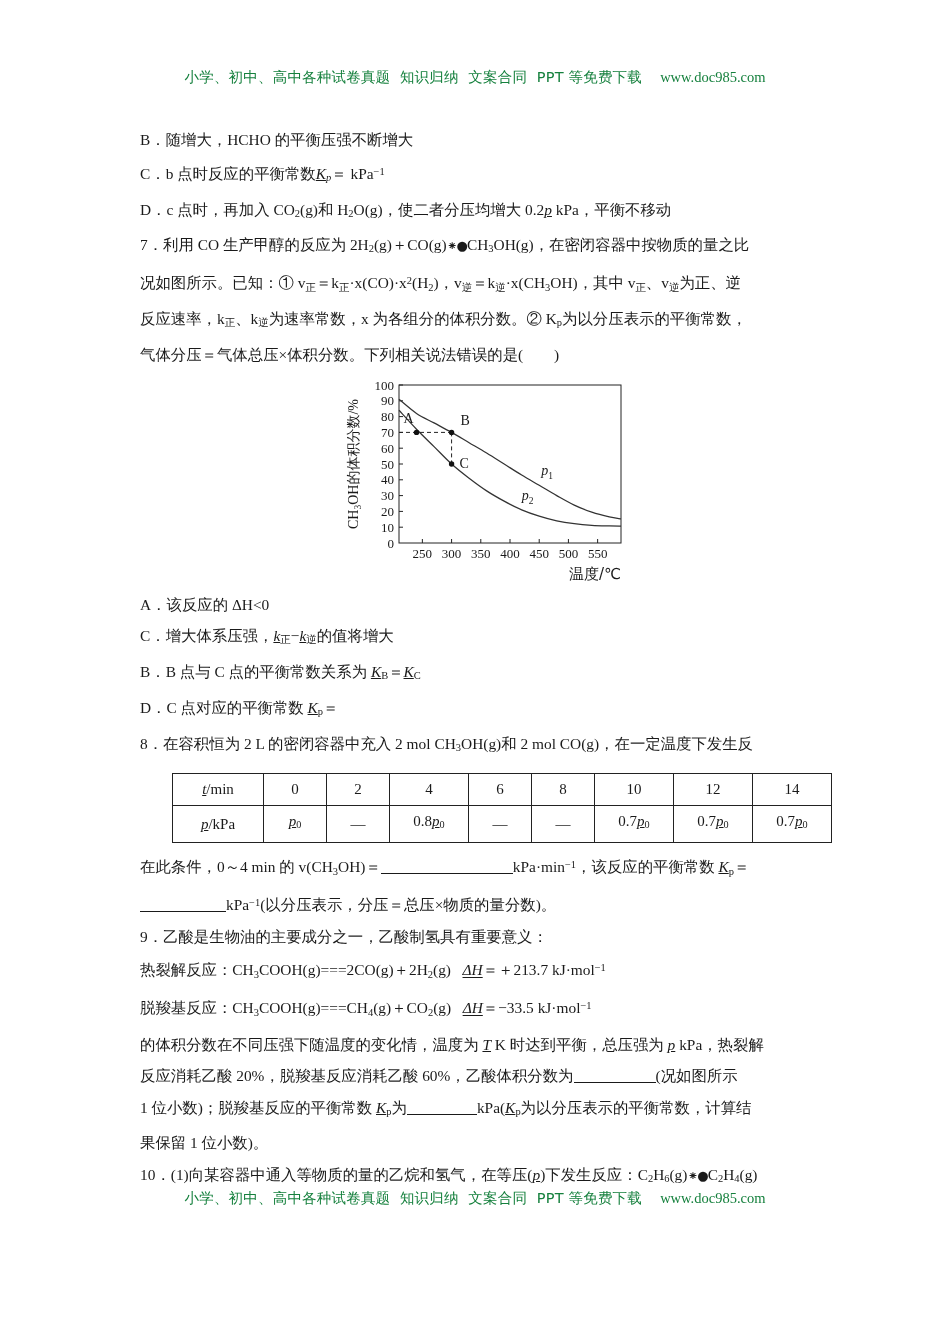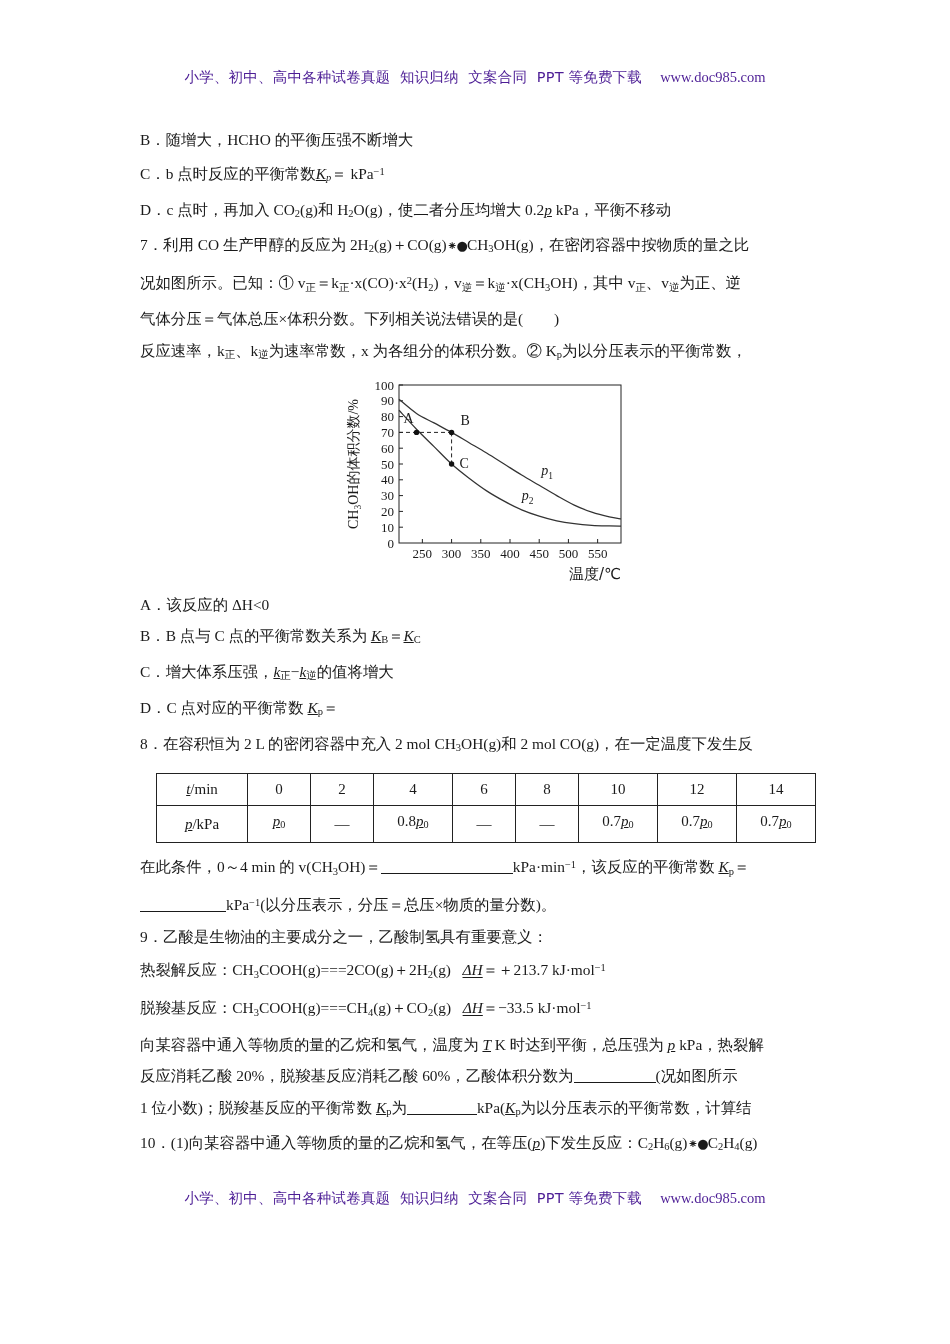--- a/index.html
+++ b/index.html
@@ -9,21 +9,21 @@
     font-family:"Liberation Serif","DejaVu Serif",serif;
     color:#1a1a1a;
     position:relative;
     overflow:hidden;
   }
   .page { position:relative; width:950px; height:1344px; padding:0; box-sizing:border-box; }
 
   .watermark {
     position:absolute; left:0; width:950px; text-align:center;
     font-family:"DejaVu Sans","Liberation Sans",sans-serif;
-    font-size:14.5px; color:#4c1d95; letter-spacing:.2px; white-space:pre;
+    font-size:14.5px; color:#15803d; letter-spacing:.2px; white-space:pre;
   }
   .watermark .url { font-family:"Liberation Serif",serif; letter-spacing:0; }
   #wm-top { top:68px; }
   #wm-bottom { top:1189px; }
 
   .content { position:absolute; left:140px; top:124px; width:692px; }
 
   p.line {
     margin:0 0 0 0;
     font-size:15.4px;
@@ -41,21 +41,21 @@
   .sb-i { font-size:.68em; vertical-align:-0.22em; font-style:normal; }
   .blank-l { display:inline-block; border-bottom:1px solid #1a1a1a; height:1.02em; vertical-align:-2px; }
   .sym { font-family:"DejaVu Sans",sans-serif; font-size:13px; letter-spacing:-1px; }
 
   
   .figure-wrap { width:692px; display:flex; justify-content:center; margin:8px 0 6px 0; }
   .figure { position:relative; width:286px; height:204px; }
   .figure svg { display:block; }
 
   
-  .tbl-wrap { display:flex; justify-content:center; margin:10px 0 6px 0; }
+  .tbl-wrap { display:flex; justify-content:flex-end; margin:10px 0 6px 0; }
   table.data {
     border-collapse:collapse;
     font-size:15px;
     font-family:"Liberation Serif",serif;
   }
   table.data td {
     border:1px solid #222;
     text-align:center;
     padding:5px 0 6px 0;
     line-height:20px;
@@ -77,23 +77,23 @@
 
     <p class="line opt"><span>C．b 点时反应的平衡常数</span><span class="it"><span>K</span><sub>p</sub></span><span>＝ kPa</span><sup>−1</sup></p>
 
     <p class="line opt"><span>D．c 点时，再加入 CO</span><sub>2</sub><span>(g)和 H</span><sub>2</sub><span>O(g)，使二者分压均增大 0.2</span><span class="it">p</span><span> kPa，平衡不移动</span></p>
 
     <p class="line q"><span>7．</span><span>利用 CO 生产甲醇的反应为 2H</span><sub>2</sub><span>(g)＋CO(g)</span><span class="sym">⁕●</span><span>CH</span><sub>3</sub><span>OH(g)，在密闭容器中按物质的量之比</span></p>
 
 
     <p class="line"><span>况如图所示。已知：① v</span><span class="sb-i">正</span><span>＝k</span><span class="sb-i">正</span><span>·x(CO)·x</span><sup>2</sup><span>(H</span><sub>2</sub><span>)，v</span><span class="sb-i">逆</span><span>＝k</span><span class="sb-i">逆</span><span>·x(CH</span><sub>3</sub><span>OH)，其中 v</span><span class="sb-i">正</span><span>、v</span><span class="sb-i">逆</span><span>为正、逆</span></p>
 
+    <p class="line"><span>反应速率，k</span><span class="sb-i">正</span><span>、k</span><span class="sb-i">逆</span><span>为速率常数，x 为各组分的体积分数。② K</span><sub>p</sub><span>为以分压表示的平衡常数，</span></p>
+
     <p class="line"><span>气体分压＝气体总压×体积分数。下列相关说法错误的是(　　)</span></p>
-
-    <p class="line"><span>反应速率，k</span><span class="sb-i">正</span><span>、k</span><span class="sb-i">逆</span><span>为速率常数，x 为各组分的体积分数。② K</span><sub>p</sub><span>为以分压表示的平衡常数，</span></p>
 
     <div class="figure-wrap">
       <div class="figure">
         <svg id="chart-svg" width="286" height="204" viewBox="0 0 286 204">
             <rect x="56" y="6" width="222" height="158" fill="none" stroke="#222" stroke-width="1"></rect>
             <text x="51" y="168.6" text-anchor="end" font-size="13" font-family="&quot;Liberation Serif&quot;,&quot;DejaVu Serif&quot;,serif" fill="#1a1a1a">0</text>
             <line x1="56" y1="148.2" x2="60" y2="148.2" stroke="#222" stroke-width="1"></line>
             <text x="51" y="152.79999999999998" text-anchor="end" font-size="13" font-family="&quot;Liberation Serif&quot;,&quot;DejaVu Serif&quot;,serif" fill="#1a1a1a">10</text>
             <line x1="56" y1="132.4" x2="60" y2="132.4" stroke="#222" stroke-width="1"></line>
             <text x="51" y="137" text-anchor="end" font-size="13" font-family="&quot;Liberation Serif&quot;,&quot;DejaVu Serif&quot;,serif" fill="#1a1a1a">20</text>
@@ -140,23 +140,23 @@
             <text x="198.21052631578948" y="96.33" font-size="14" font-family="&quot;Liberation Serif&quot;,&quot;DejaVu Serif&quot;,serif" font-style="italic" fill="#1a1a1a"><tspan>p</tspan><tspan dy="4" font-size="9.5" font-style="normal">1</tspan></text>
             <text x="178.68421052631578" y="120.82" font-size="14" font-family="&quot;Liberation Serif&quot;,&quot;DejaVu Serif&quot;,serif" font-style="italic" fill="#1a1a1a"><tspan>p</tspan><tspan dy="4" font-size="9.5" font-style="normal">2</tspan></text>
             <text x="278" y="200" text-anchor="end" font-size="15" font-family="&quot;DejaVu Sans&quot;,&quot;Liberation Sans&quot;,sans-serif" fill="#1a1a1a">温度/℃</text>
             <text x="0" y="0" font-size="14" font-family="&quot;DejaVu Sans&quot;,&quot;Liberation Sans&quot;,sans-serif" fill="#1a1a1a" text-anchor="middle" transform="translate(15,85) rotate(-90)"><tspan font-family="&quot;Liberation Serif&quot;,&quot;DejaVu Serif&quot;,serif">CH</tspan><tspan dy="3" font-size="9.5" font-family="&quot;Liberation Serif&quot;,&quot;DejaVu Serif&quot;,serif">3</tspan><tspan dy="-3" font-family="&quot;Liberation Serif&quot;,&quot;DejaVu Serif&quot;,serif">OH</tspan><tspan>的体积分数</tspan><tspan font-family="&quot;Liberation Serif&quot;,&quot;DejaVu Serif&quot;,serif">/%</tspan></text>
           </svg>
       </div>
     </div>
 
     <p class="line opt"><span>A．该反应的 ΔH&lt;0</span></p>
 
+    <p class="line opt"><span>C．增大体系压强，</span><span class="it">k</span><span class="sb-i">正</span><span>−</span><span class="it">k</span><span class="sb-i">逆</span><span>的值将增大</span></p>
+
     <p class="line opt"><span>B．B 点与 C 点的平衡常数关系为 </span><span class="it">K</span><sub>B</sub><span>＝</span><span class="it">K</span><sub>C</sub></p>
-
-    <p class="line opt"><span>C．增大体系压强，</span><span class="it">k</span><span class="sb-i">正</span><span>−</span><span class="it">k</span><span class="sb-i">逆</span><span>的值将增大</span></p>
 
     <p class="line opt"><span>D．C 点对应的平衡常数 </span><span class="it">K</span><sub>p</sub><span>＝</span></p>
 
     <p class="line q"><span>8．在容积恒为 2 L 的密闭容器中充入 2 mol CH</span><sub>3</sub><span>OH(g)和 2 mol CO(g)，在一定温度下发生反</span></p>
 
 
     <div class="tbl-wrap">
       <table class="data">
         <tbody>
           <tr>
@@ -188,26 +188,27 @@
     <p class="line"><span>在此条件，0～4 min 的 v(CH</span><sub>3</sub><span>OH)＝</span><span class="blank-l" style="width:132px"></span><span>kPa·min</span><sup>−1</sup><span>，该反应的平衡常数 </span><span class="it">K</span><sub>p</sub><span>＝</span></p>
 
     <p class="line"><span class="blank-l" style="width:86px"></span><span>kPa</span><sup>−1</sup><span>(以分压表示，分压＝总压×物质的量分数)。</span></p>
 
     <p class="line q"><span>9．乙酸是生物油的主要成分之一，乙酸制氢具有重要意义：</span></p>
 
     <p class="line"><span>热裂解反应：</span><span>CH</span><sub>3</sub><span>COOH(g)===2CO(g)＋2H</span><sub>2</sub><span>(g)</span>&nbsp;&nbsp;&nbsp;<span class="it">ΔH</span><span>＝＋213.7 kJ·mol</span><sup>−1</sup></p>
 
     <p class="line"><span>脱羧基反应：</span><span>CH</span><sub>3</sub><span>COOH(g)===CH</span><sub>4</sub><span>(g)＋CO</span><sub>2</sub><span>(g)</span>&nbsp;&nbsp;&nbsp;<span class="it">ΔH</span><span>＝−33.5 kJ·mol</span><sup>−1</sup></p>
 
-    <p class="line"><span>向某容器中通入等物质的量的乙烷和氢气，温度为 </span><span class="it">T</span><span> K 时达到平衡，总压强为 </span><span class="it">p</span><span> kPa，热裂解</span></p>
+    <p class="line"><span>的体积分数在不同压强下随温度的变化情，温度为 </span><span class="it">T</span><span> K 时达到平衡，总压强为 </span><span class="it">p</span><span> kPa，热裂解</span></p>
 
     <p class="line"><span>反应消耗乙酸 20%，脱羧基反应消耗乙酸 60%，乙酸体积分数为</span><span class="blank-l" style="width:82px"></span><span>(况如图所示</span></p>
 
     <p class="line"><span>1 位小数)；脱羧基反应的平衡常数 </span><span class="it">K</span><sub>p</sub><span>为</span><span class="blank-l" style="width:70px"></span><span>kPa(</span><span class="it">K</span><sub>p</sub><span>为以分压表示的平衡常数，计算结</span></p>
 
+    <p class="line"><span>果保留 1 位小数)。</span></p>
 
     <p class="line q"><span>10．(1)向某容器中通入等物质的量的乙烷和氢气，在等压(</span><span class="it">p</span><span>)下发生反应：C</span><sub>2</sub><span>H</span><sub>6</sub><span>(g)</span><span class="sym">⁕●</span><span>C</span><sub>2</sub><span>H</span><sub>4</sub><span>(g)</span></p>
 
   </div>
 
   <div class="watermark" id="wm-bottom"><span>小学、初中、高中各种试卷真题  知识归纳  文案合同  PPT 等免费下载</span><span class="url">&nbsp;&nbsp;&nbsp;&nbsp;&nbsp;<span>www.doc985.com</span></span></div>
 
 </div>
 
 </body></html>

